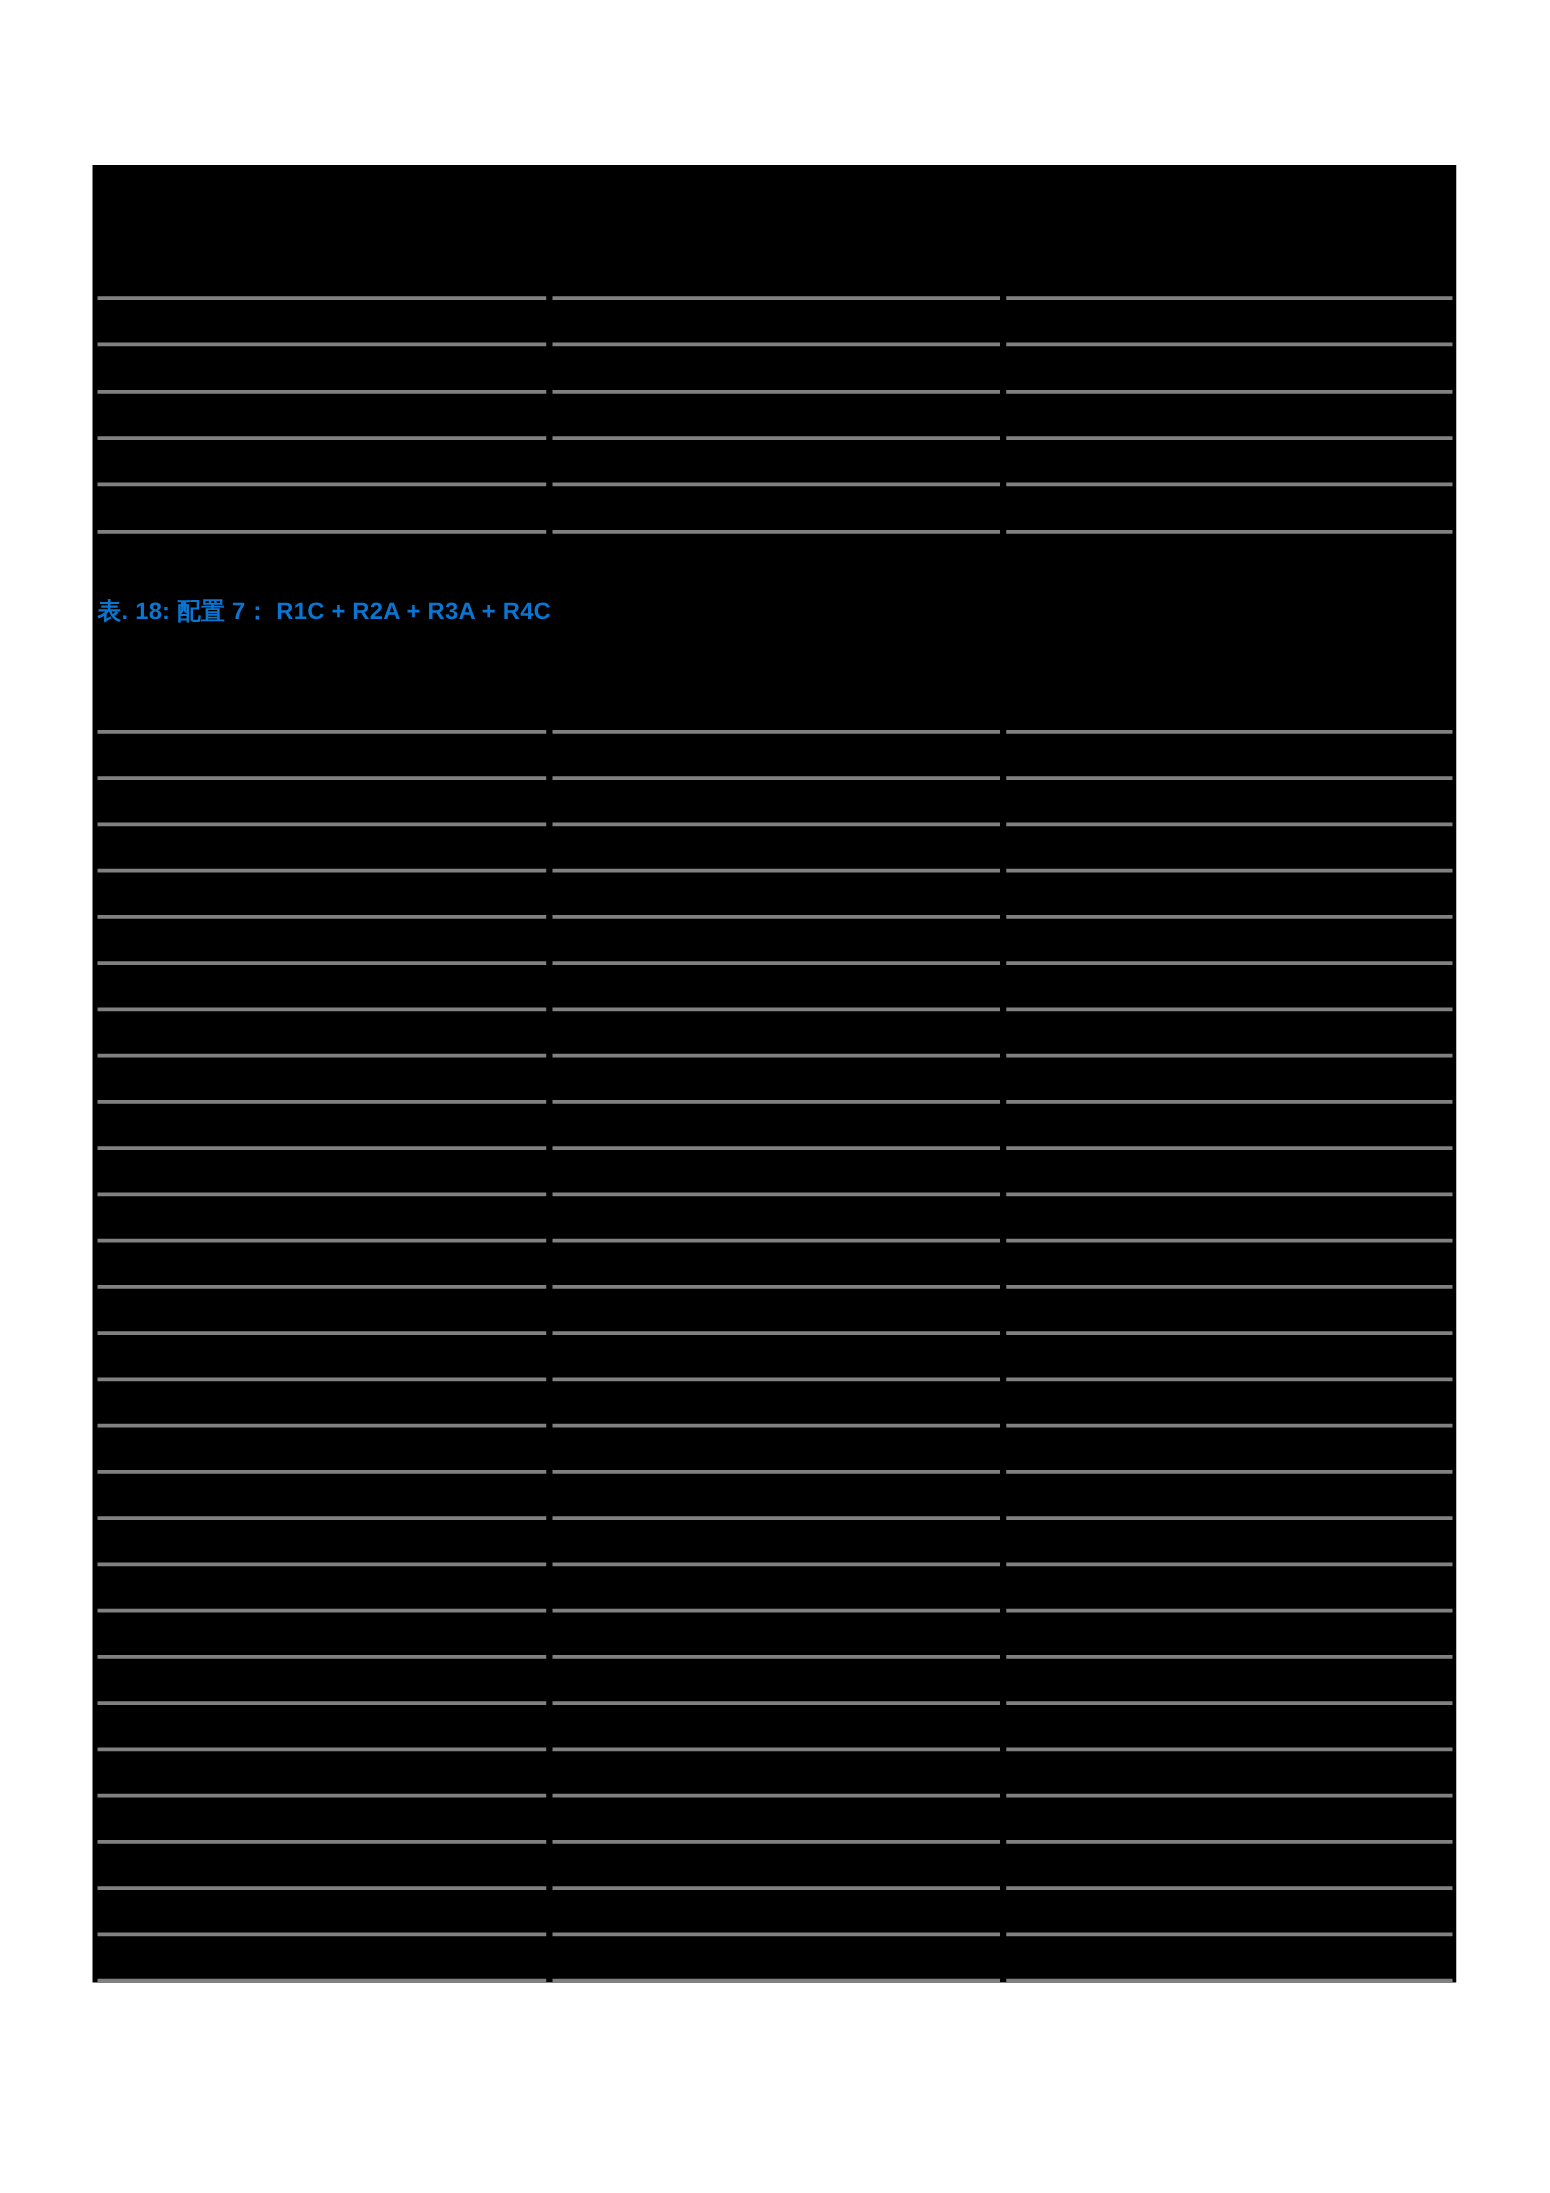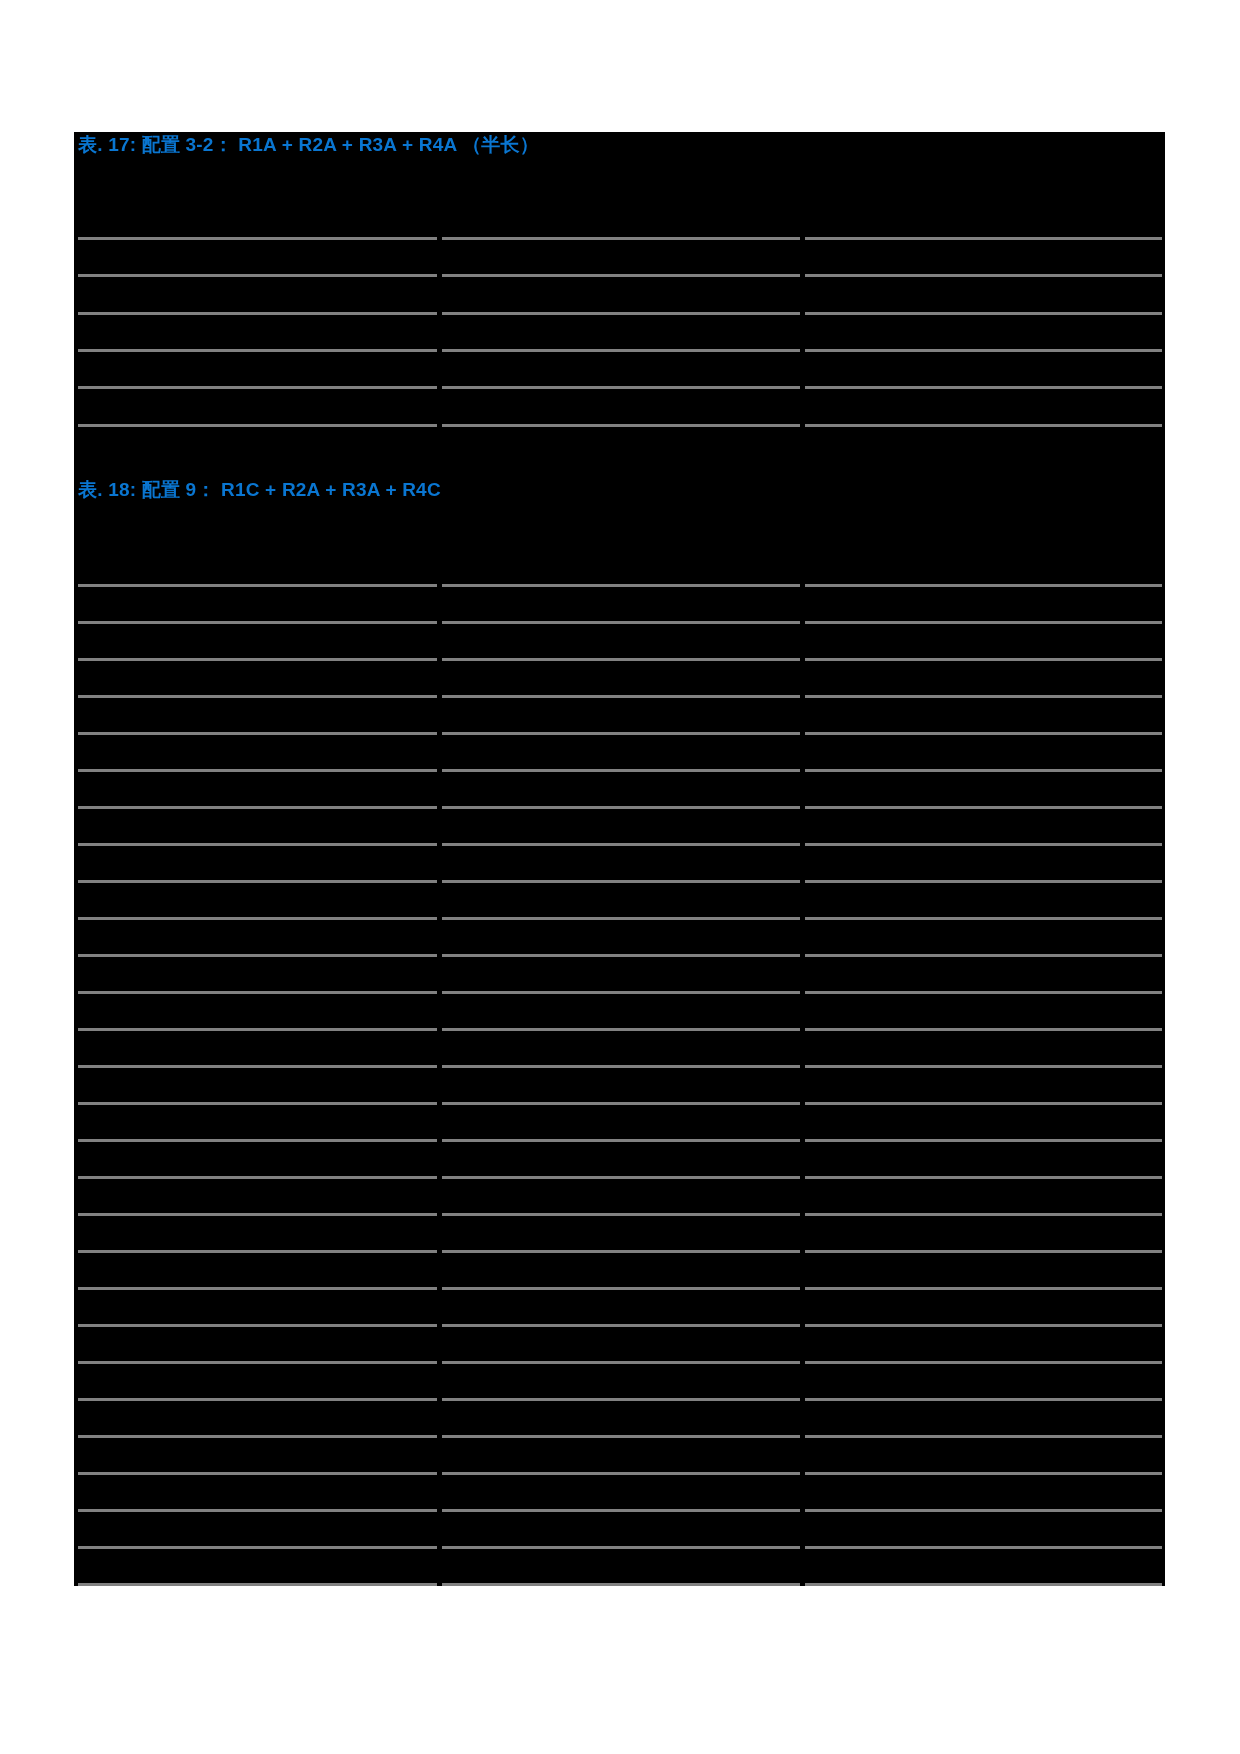--- a/index.html
+++ b/index.html
@@ -65,23 +65,22 @@
     line-height: 22px;
   }
 </style>
 </head>
 <body>
 
 <div class="page" style="background: rgb(255, 255, 255);">
 
   <div class="content-block" id="content-block" style="background: rgb(0, 0, 0);">
 
-    <div class="table-caption" id="cap17" style="color: rgb(10, 118, 209);">表. 17: 配置 3-2：  R1A + R2A + R3A + R4A （半长）</div>
-
-    <div class="table-caption" id="cap18" style="color: rgb(10, 118, 209);">表. 18: 配置 9：  R1C + R2A + R3A + R4C</div>
+
+    <div class="table-caption" id="cap18" style="color: rgb(10, 118, 209);">表. 18: 配置 7：  R1C + R2A + R3A + R4C</div>
 
   <div class="row-sep" style="top: 105px;">
         <span class="seg s0" style="background: rgb(129, 129, 129);"></span>
         <span class="seg s1" style="background: rgb(129, 129, 129);"></span>
         <span class="seg s2" style="background: rgb(129, 129, 129);"></span>
       </div>
       <div class="row-sep" style="top: 142px;">
         <span class="seg s0" style="background: rgb(129, 129, 129);"></span>
         <span class="seg s1" style="background: rgb(129, 129, 129);"></span>
         <span class="seg s2" style="background: rgb(129, 129, 129);"></span>

